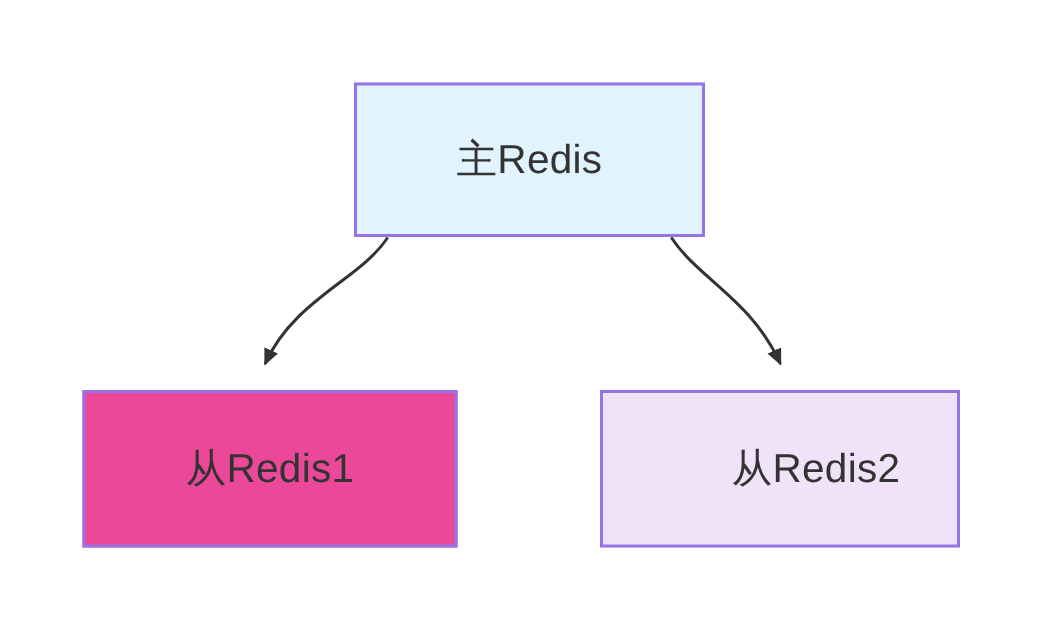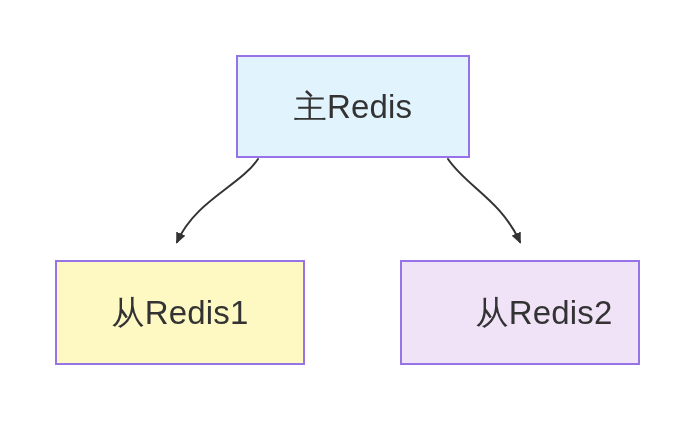--- a/index.html
+++ b/index.html
@@ -28,21 +28,21 @@
   .node {
     position: absolute;
     box-sizing: border-box;
     display: flex;
     align-items: center;
     justify-content: center;
     border-style: solid;
     border-width: 2px;
   }
   .node-label {
-    font-size: 33px;
+    font-size: 27px;
     line-height: 1;
     letter-spacing: 0.2px;
     white-space: nowrap;
   }
   #node-master {
     left: 236px;
     top: 55px;
     width: 234px;
     height: 103px;
   }
@@ -73,21 +73,21 @@
 
     <path class="edge-path" fill="none" stroke="#333333" stroke-width="2" stroke-linecap="round" marker-end="url(#arrow-filled-triangle)" d="M258,159 C240,186 196,200 177,242"></path>
 
     <path class="edge-path" fill="none" stroke="#333333" stroke-width="2" stroke-linecap="round" marker-end="url(#arrow-filled-triangle)" d="M448,159 C466,186 501,200 520,242"></path>
   </svg>
 
   <div class="node" id="node-master" style="background:#e1f3fd; border-color:#9673e6;">
     <span class="node-label" style="color:#333333;">主Redis</span>
   </div>
 
-  <div class="node" id="node-replica-1" style="background:#fef9c3; border-color:#9673e6;">
+  <div class="node" id="node-replica-1" style="background:#ec4899; border-color:#9673e6;">
     <span class="node-label" style="color:#333333;">从Redis1</span>
   </div>
 
   <div class="node" id="node-replica-2" style="background:#f0e3f8; border-color:#9673e6;padding-left:48px;">
     <span class="node-label" style="color:#333333;">从Redis2</span>
   </div>
 
 </div>
 
 </body></html>

